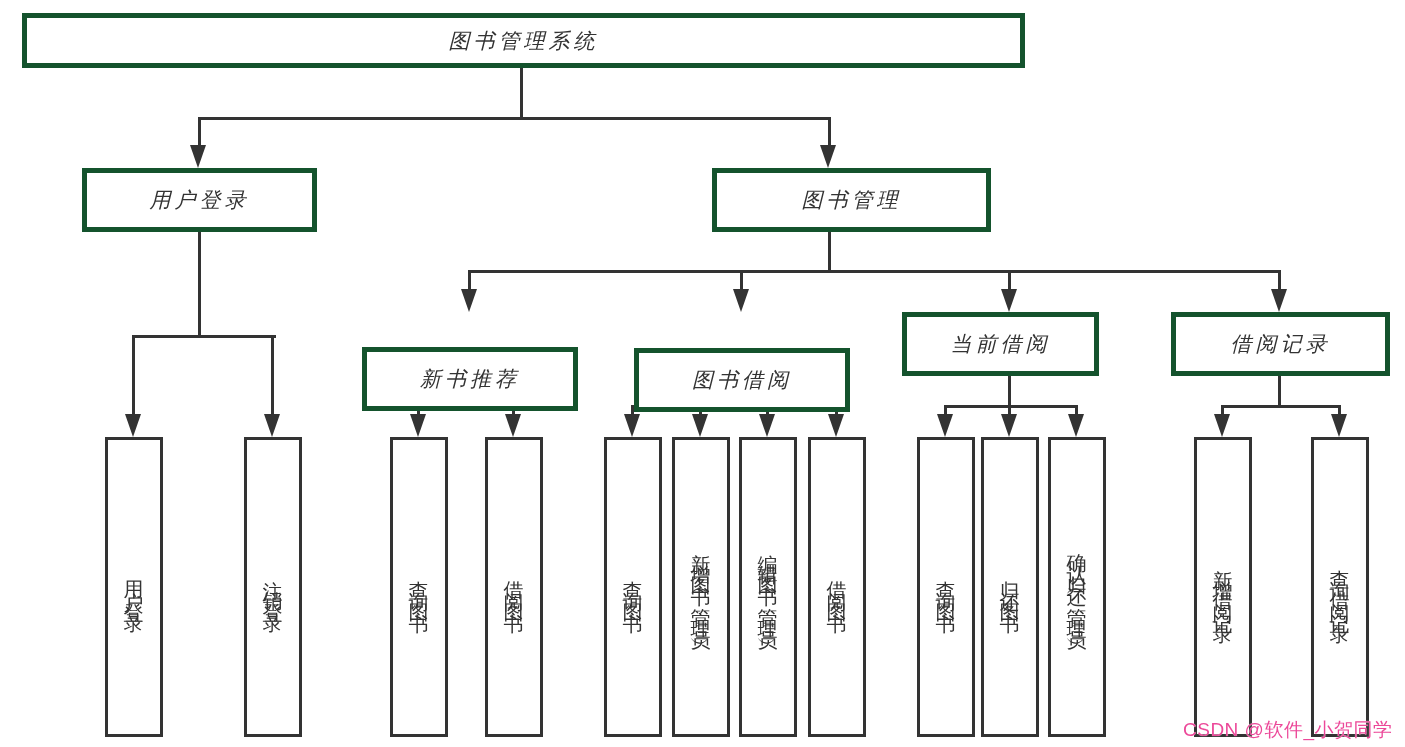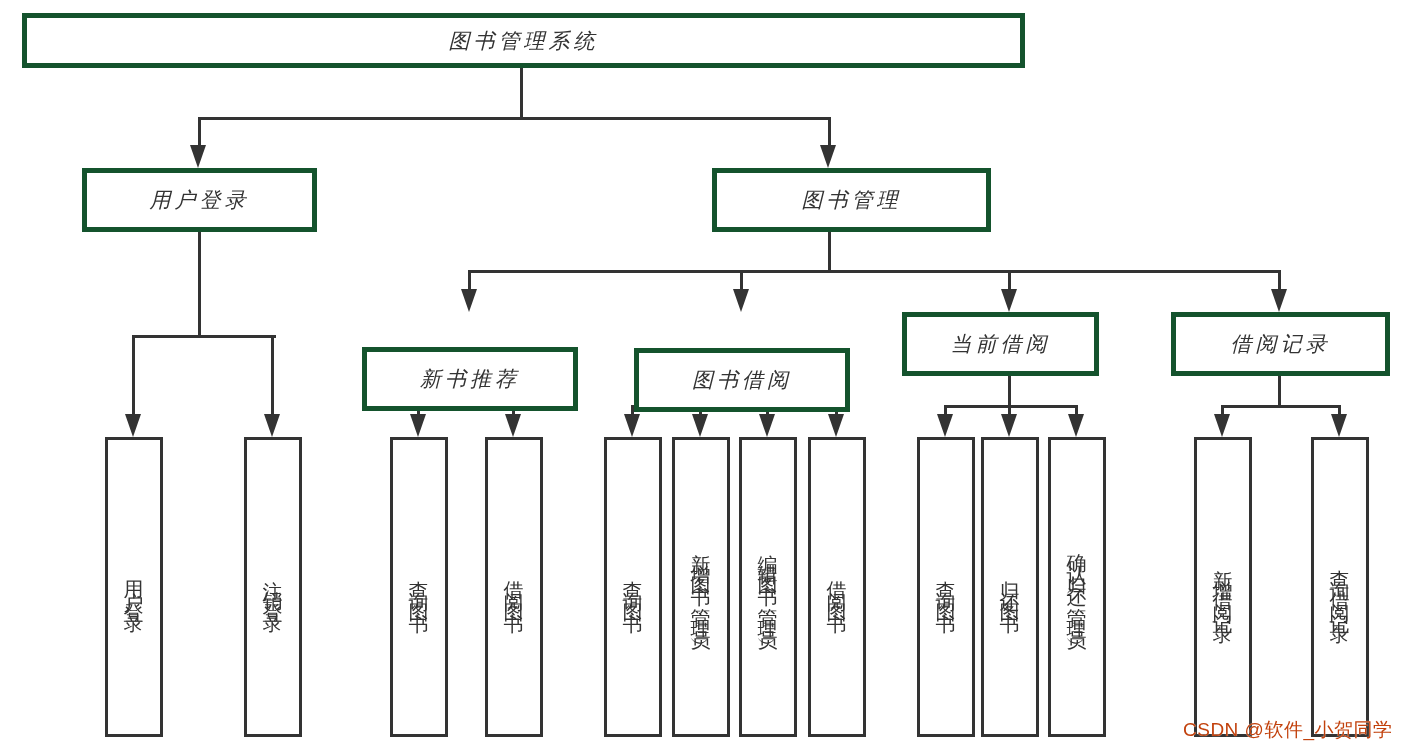--- a/index.html
+++ b/index.html
@@ -47,21 +47,21 @@
     font-size: 20px;
     letter-spacing: 11px;
     line-height: 1;
     white-space: nowrap;
   }
   .watermark {
     position: absolute;
     left: 1183px; top: 717px;
     font-size: 19px;
     letter-spacing: 0.5px;
-    color: #c2410c;
+    color: #ec4899;
     text-shadow: 0 0 1px #ffffff;
     white-space: nowrap;
     z-index: 5;
   }
 </style>
 </head>
 <body>
 
 <div class="stage">
 

